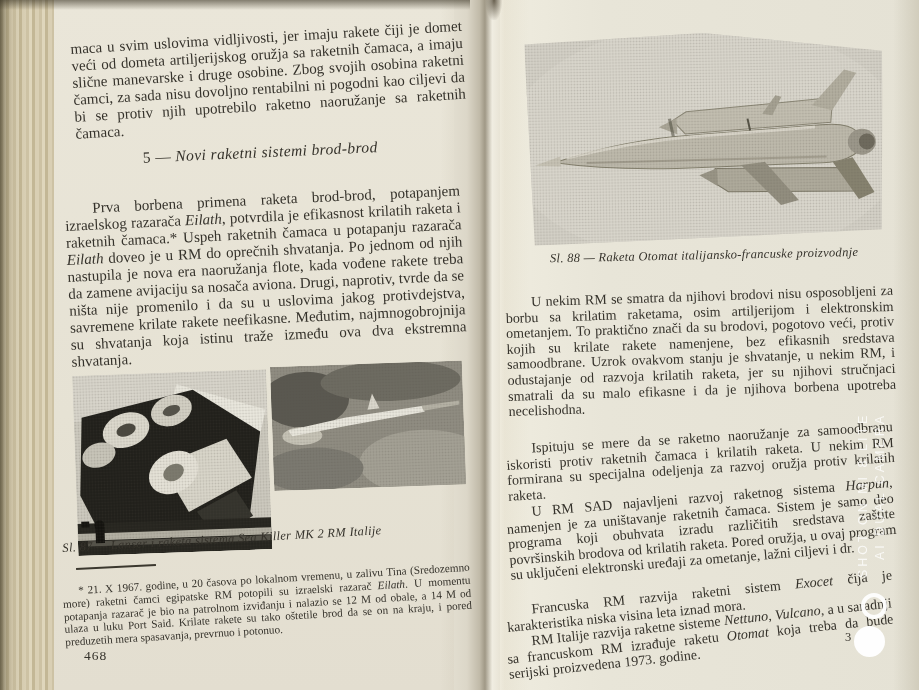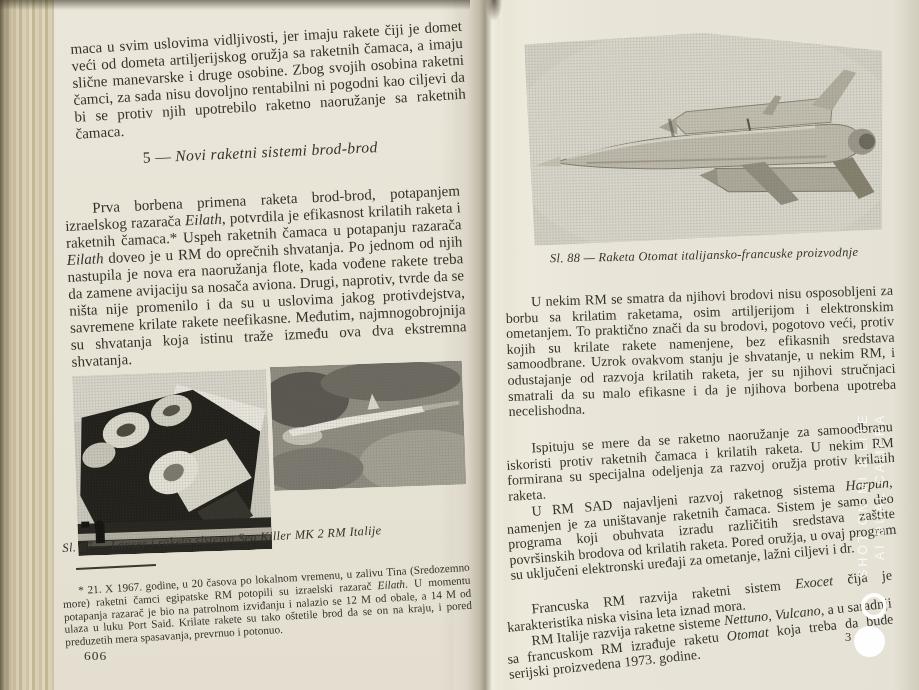--- a/index.html
+++ b/index.html
@@ -152,21 +152,21 @@
         <div class="halftone"></div>
       </div>
     </div>
 
     <div class="tblock caption lp-caption">Sl. 87 — Lanser i raketa sistema Sea Killer MK 2 RM Italije</div>
 
     <div class="footnote-rule"></div>
 
     <p class="tblock lp-footnote"><span>* 21. X 1967. godine, u 20 časova po lokalnom vremenu, u zalivu Tina (Sredozemno more) raketni čamci egipatske RM potopili su izraelski razarač </span><span class="it">Eilath</span><span>. U momentu potapanja razarač je bio na patrolnom izviđanju i nalazio se 12 M od obale, a 14 M od ulaza u luku Port Said. Krilate rakete su tako oštetile brod da se on na kraju, i pored preduzetih mera spasavanja, prevrnuo i potonuo.</span></p>
 
-    <div class="lp-pagenum">606</div>
+    <div class="lp-pagenum">468</div>
   </div>
 
   <div>
 
     <div class="fig88">
       <svg width="358" height="210" viewBox="0 0 358 210">
         <rect x="0" y="0" width="358" height="210" fill="#d3d0c6"></rect>
         <ellipse cx="180" cy="110" rx="200" ry="120" fill="#d8d5cb"></ellipse>
         <g transform="rotate(-2 180 115)">
 

